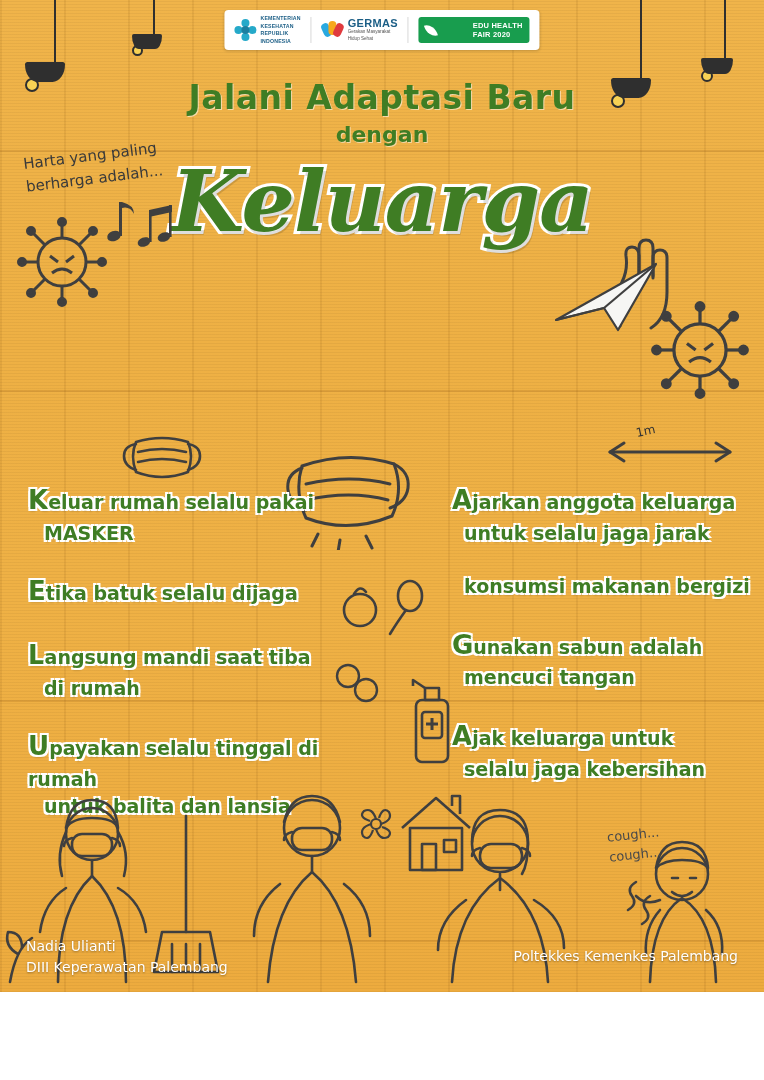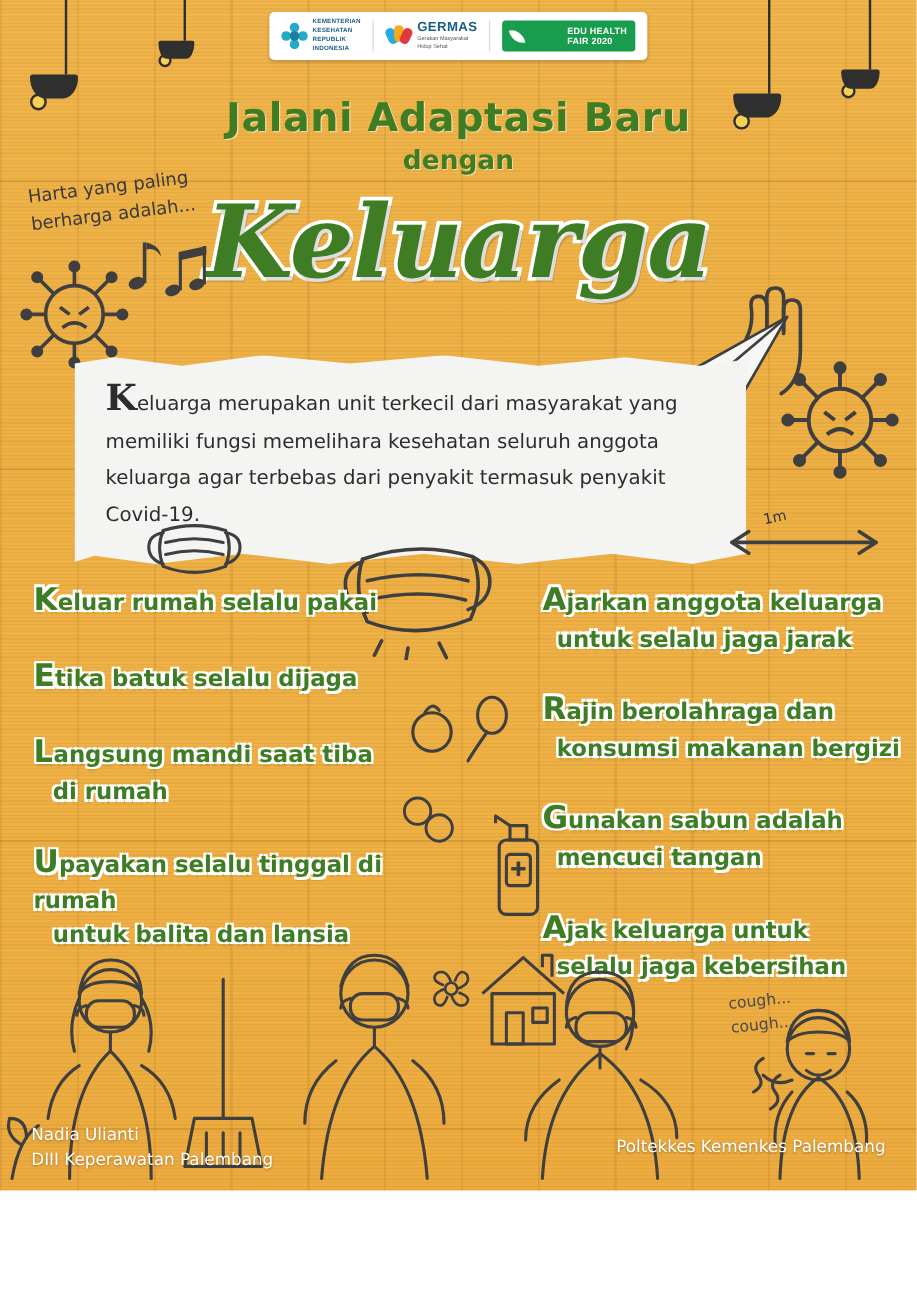--- a/index.html
+++ b/index.html
@@ -338,25 +338,20 @@
   </svg>
 
   <svg class="art" style="left:552px; top:258px;" width="110" height="78" viewBox="0 0 110 78">
     <g stroke="#3f3f3f" stroke-width="2.2" fill="#f6f6f4" stroke-linejoin="round">
       <path d="M4 62 L104 6 L66 72 L52 50 Z"></path>
       <path d="M4 62 L52 50" fill="none"></path>
       <path d="M104 6 L52 50" fill="none"></path>
     </g>
   </svg>
 
-  <div class="paper">
-    <p>
-      <span class="dropcap">K</span><span>eluarga merupakan unit terkecil dari masyarakat yang memiliki fungsi memelihara kesehatan seluruh anggota keluarga agar terbebas dari penyakit termasuk penyakit Covid-19.</span>
-    </p>
-  </div>
 
   <svg class="art" style="left:596px; top:432px;" width="148" height="40" viewBox="0 0 148 40">
     <g stroke="#3f3f3f" stroke-width="3" fill="none" stroke-linecap="round">
       <line x1="14" y1="20" x2="134" y2="20"></line>
       <path d="M14 20 l14 -9 M14 20 l14 9"></path>
       <path d="M134 20 l-14 -9 M134 20 l-14 9"></path>
     </g>
   </svg>
   <div class="dist-label">1m</div>
 
@@ -418,41 +413,41 @@
       <rect x="18" y="40" width="52" height="42"></rect>
       <rect x="30" y="56" width="14" height="26"></rect>
       <rect x="52" y="52" width="12" height="12"></rect>
       <path d="M60 18 v-10 h8 v18"></path>
     </g>
   </svg>
 
   <div class="tips-left">
     <div class="tip">
       <div class="line"><span class="cap">K</span><span>eluar rumah selalu pakai</span></div>
+      <div class="line indent">MASKER</div>
     </div>
     <div class="tip">
       <div class="line"><span class="cap">E</span><span>tika batuk selalu dijaga</span></div>
     </div>
     <div class="tip">
       <div class="line"><span class="cap">L</span><span>angsung mandi saat tiba</span></div>
       <div class="line indent">di rumah</div>
     </div>
     <div class="tip">
       <div class="line"><span class="cap">U</span><span>payakan selalu tinggal di rumah</span></div>
       <div class="line indent">untuk balita dan lansia</div>
     </div>
   </div>
 
   <div class="tips-right">
     <div class="tip">
       <div class="line"><span class="cap">A</span><span>jarkan anggota keluarga</span></div>
       <div class="line indent">untuk selalu jaga jarak</div>
     </div>
     <div class="tip">
-      <div class="line"><span class="cap">R</span><span>ajin berolahraga dan</span></div>
       <div class="line indent">konsumsi makanan bergizi</div>
     </div>
     <div class="tip">
       <div class="line"><span class="cap">G</span><span>unakan sabun adalah</span></div>
       <div class="line indent">mencuci tangan</div>
     </div>
     <div class="tip">
       <div class="line"><span class="cap">A</span><span>jak keluarga untuk</span></div>
       <div class="line indent">selalu jaga kebersihan</div>
     </div>

